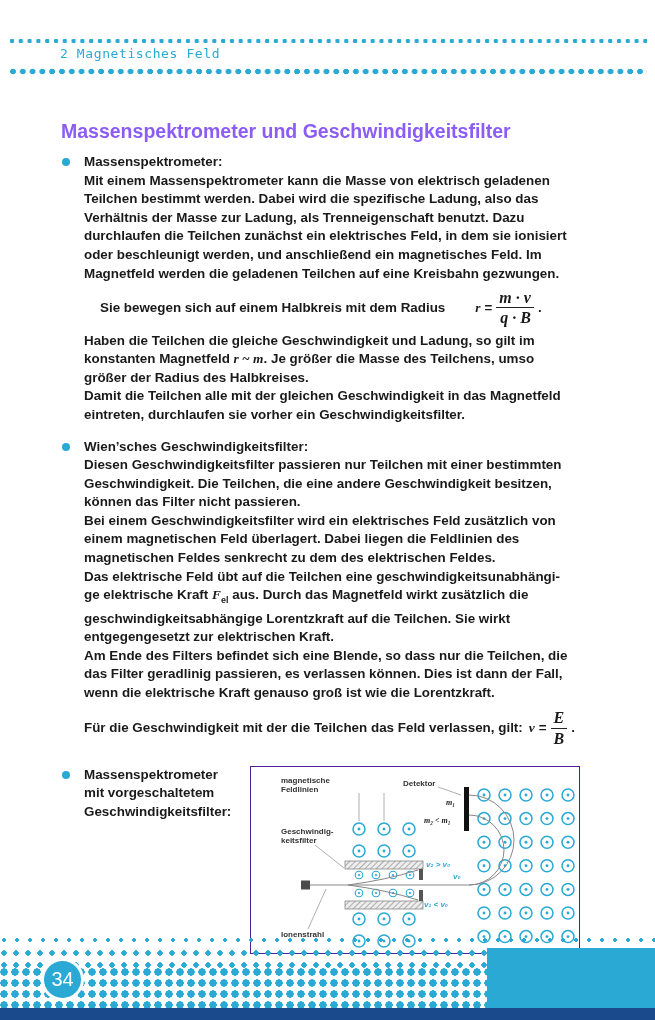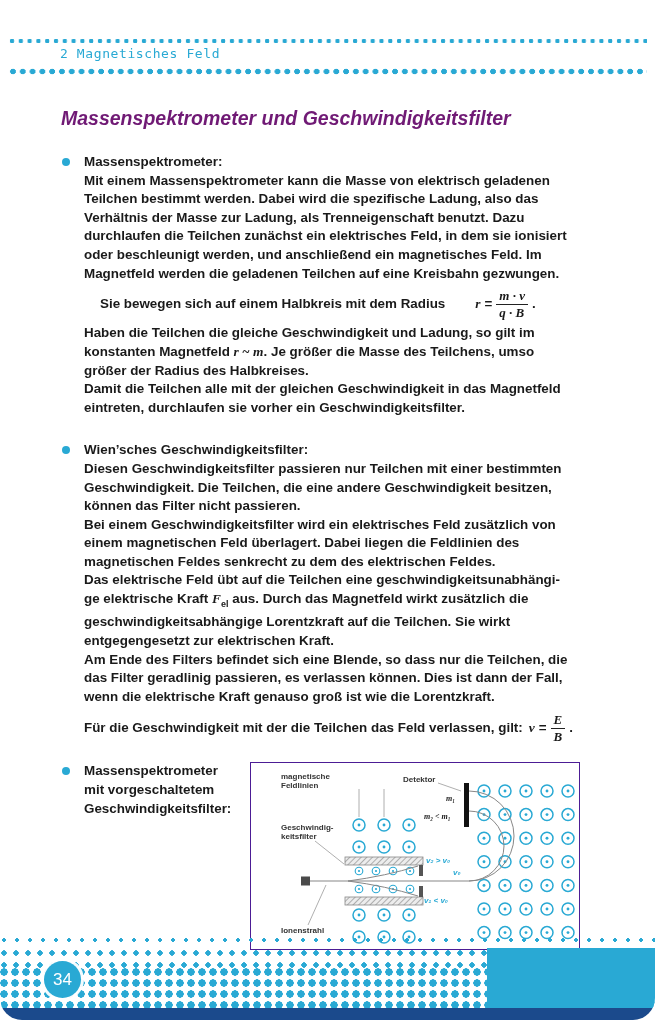--- a/index.html
+++ b/index.html
@@ -1,54 +1,53 @@
 <!DOCTYPE html>
 <html><head>
 <meta charset="utf-8">
 <style>
   html,body { margin:0; padding:0; background:#ffffff; }
   .page {
     position:relative; width:655px; height:1020px; background:#fff;
     font-family:"Liberation Sans","DejaVu Sans",sans-serif; color:#1a1a1a;
     overflow:hidden;
-    border-radius:22px;
   }
   
   .dot-row { position:absolute; left:8px; right:8px; background-repeat:repeat-x; }
   .dot-row-1 { top:37px; height:8px;
     background-image:radial-gradient(circle at 4px 4px,#29a9d4 2px,transparent 2.5px);
     background-size:8.8px 8px; }
   .dot-row-2 { top:66px; height:11px;
     background-image:radial-gradient(circle at 5px 5.5px,#29a9d4 2.6px,transparent 3.1px);
     background-size:9.8px 11px; }
   .chapter {
     position:absolute; left:60px; top:46px; color:#29a9d4;
     font-family:"DejaVu Sans Mono","Liberation Mono",monospace;
     font-size:13px; letter-spacing:0.6px;
   }
   .title {
-    position:absolute; left:61px; top:94px;
-    font-size:19.5px; font-weight:bold; color:#701a75;font-style:italic;
+    position:absolute; left:61px; top:107px;
+    font-size:19.5px; font-weight:bold; color:#8b5cf6;
   }
   
   .content {
     position:absolute; left:61px; top:153px; width:562px;
     font-size:13.4px; line-height:18.6px;font-weight:bold;
   }
   .bullet-block { position:relative; padding-left:23px; }
   .bullet {
     position:absolute; left:1px; top:5px; width:8px; height:8px;
     border-radius:50%; background:#29a9d4;
   }
   .para { white-space:pre-line; }
-  .sect-gap { margin-top:24px; }
+  .sect-gap { margin-top:13px; }
   .math { font-family:"Liberation Serif","DejaVu Serif",serif; font-style:italic; }
   .frac {
-    display:inline-flex; flex-direction:column; align-items:flex-start;
-    vertical-align:middle; font-size:13px; line-height:1.2; text-align:center;
+    display:inline-flex; flex-direction:column; align-items:flex-end;
+    vertical-align:middle; font-size:16px; line-height:1.2; text-align:center;
   }
   .frac .num { border-bottom:1px solid #222; padding:0 3px; }
   .frac .den { padding:0 3px; }
   .formula-row { display:flex; align-items:center; margin:5px 0 4px 16px; min-height:32px; }
   .formula-row .intro { }
   .formula { display:inline-flex; align-items:center; gap:4px; }
   .radius-formula { margin-left:30px; }
   .vel-row { display:flex; align-items:center; gap:6px; margin-top:6px; min-height:32px; }
   sub.el { font-size:9px; }
   
@@ -70,21 +69,21 @@
     background-image:radial-gradient(circle at 4px 4px,#29a9d4 2.5px,transparent 2.9px);
     background-size:12px 12px; }
   .ht-3 { top:968px; height:40px;
     background-image:radial-gradient(circle at 4px 4px,#29a9d4 3.5px,transparent 3.9px);
     background-size:11px 11px; }
   .ht-solid { position:absolute; top:948px; right:0; width:168px; height:60px; background:#29a9d4; }
   .footer-bar { position:absolute; top:1008px; left:0; right:0; height:12px; background:#1b4a8c; }
   .page-badge {
     position:absolute; left:44px; top:961px; width:37px; height:37px; border-radius:50%;
     background:#29a9d4; color:#fff; display:flex; align-items:center; justify-content:center;
-    font-size:17px; box-shadow:0 0 0 3px rgba(255,255,255,0.95); z-index:5;
+    font-size:20px; box-shadow:0 0 0 3px rgba(255,255,255,0.95); z-index:5;
   }
 </style>
 </head>
 <body>
 
 <div class="page">
 
   <div class="dot-row dot-row-1"></div>
   <div class="chapter">2 Magnetisches Feld</div>
   <div class="dot-row dot-row-2"></div>

